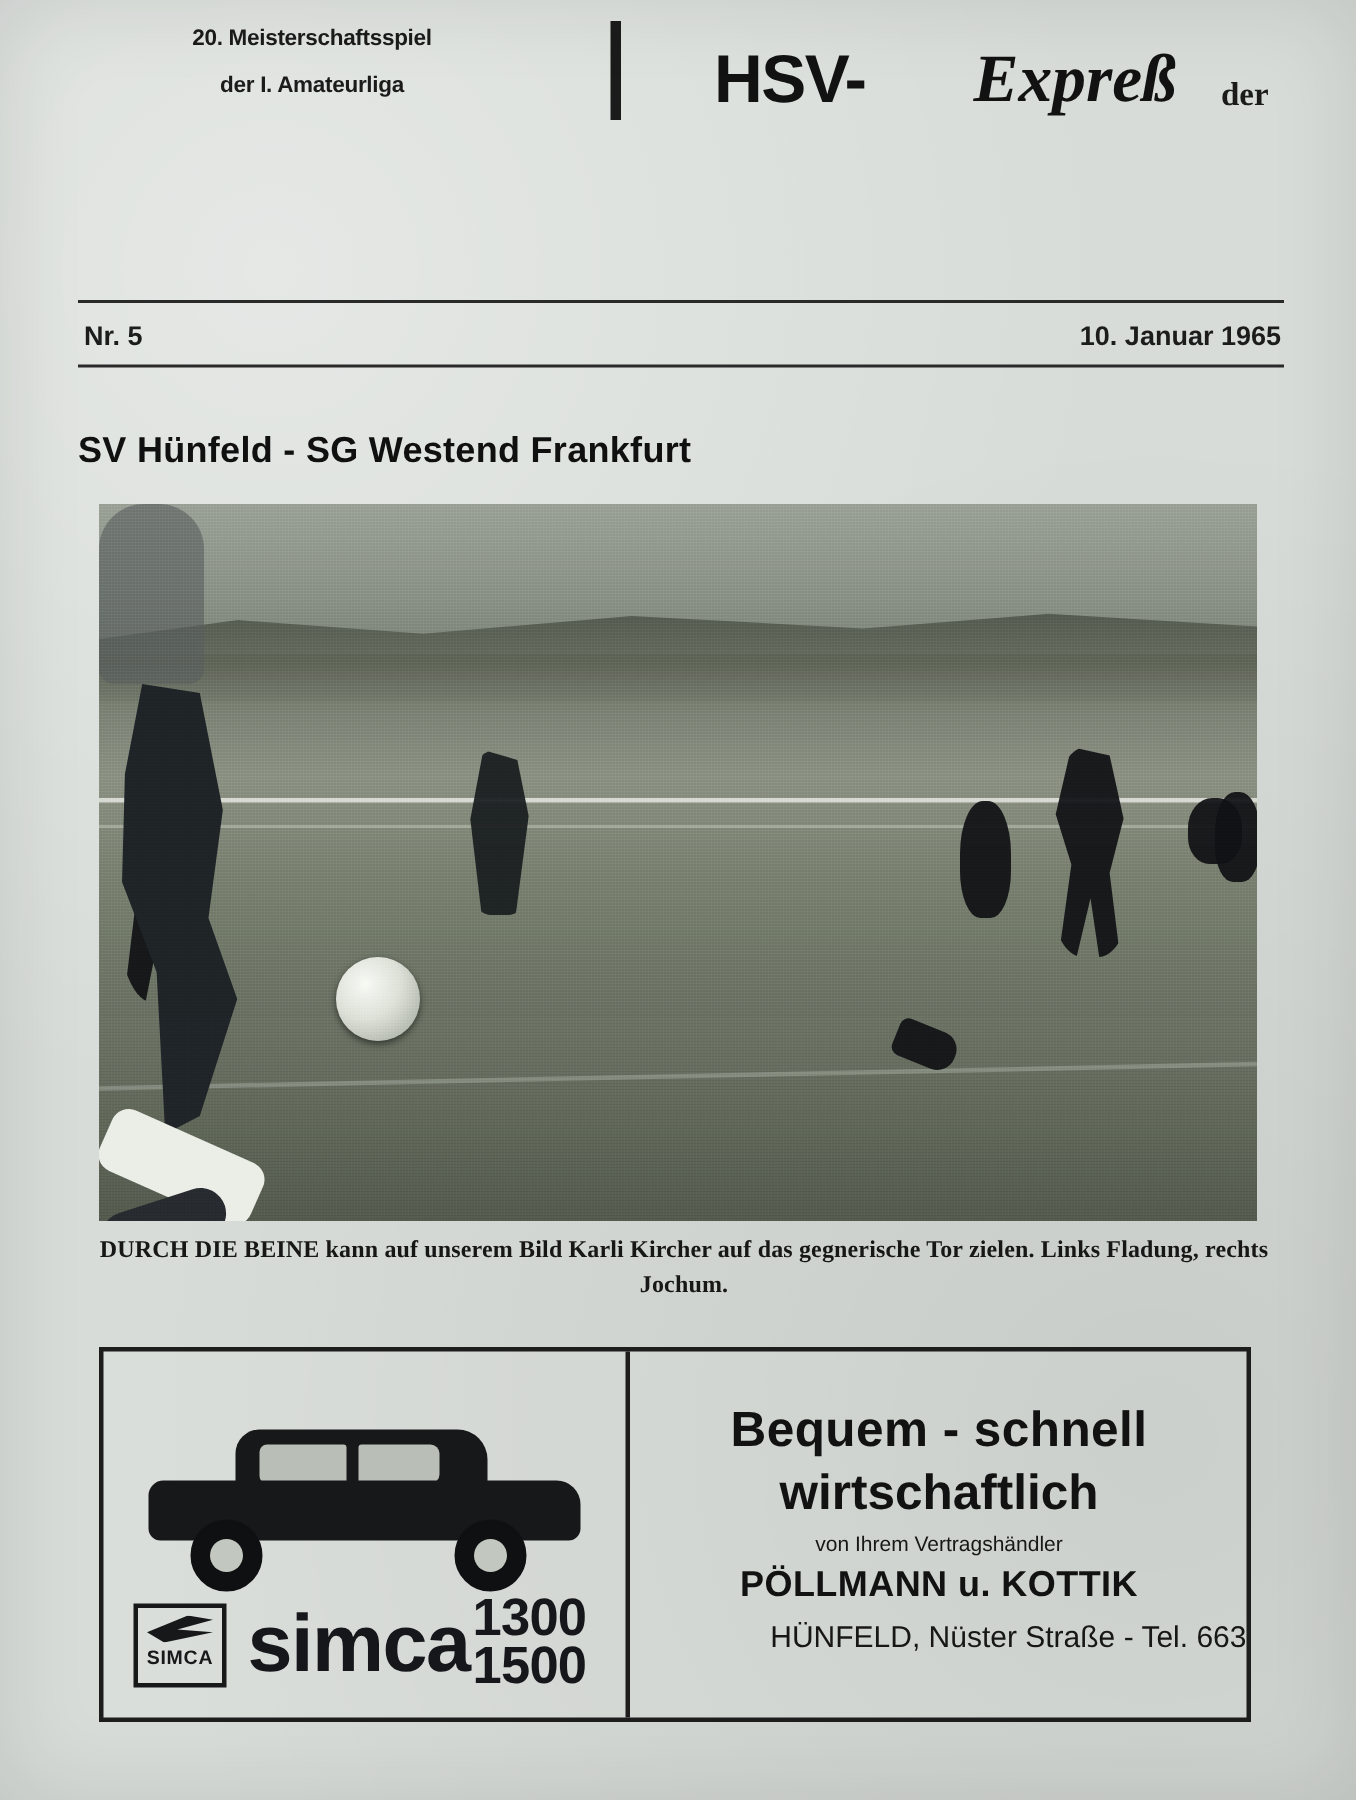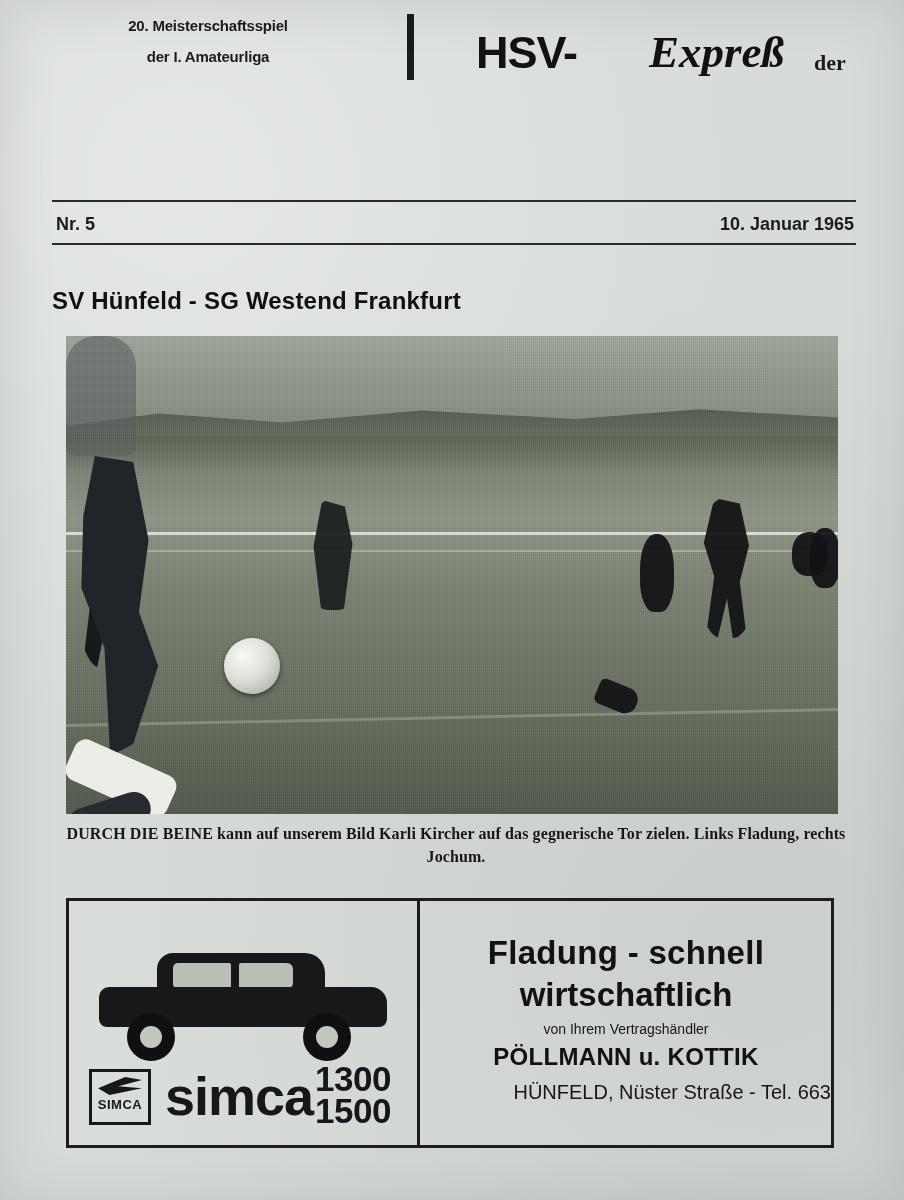--- a/index.html
+++ b/index.html
@@ -514,21 +514,21 @@
         <div class="bl">SIMCA</div>
       </div>
       <div class="simca-word">simca</div>
       <div class="simca-nums">
         <div>1300</div>
         <div>1500</div>
       </div>
     </div>
 
     <div class="ad-right">
-      <div class="ad-h1">Fladung - schnell</div>
+      <div class="ad-h1">Bequem - schnell</div>
       <div class="ad-h2">wirtschaftlich</div>
       <div class="ad-sub">von Ihrem Vertragshändler</div>
       <div class="ad-dealer">PÖLLMANN u. KOTTIK</div>
       <div class="ad-addr">HÜNFELD, Nüster Straße - Tel. 663</div>
     </div>
   </div>
 
   <div class="edge-shadow"></div>
 </div>
 

